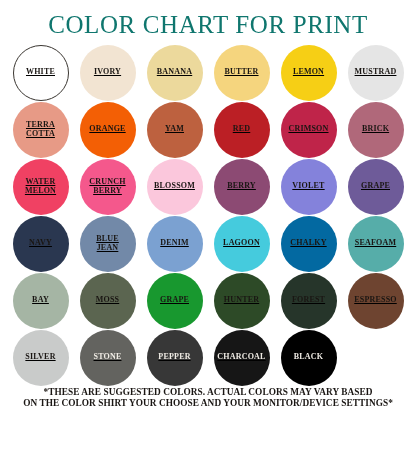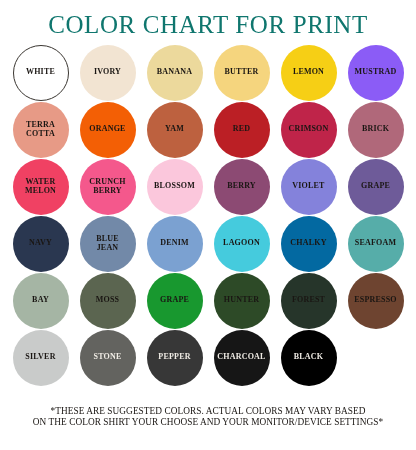--- a/index.html
+++ b/index.html
@@ -34,20 +34,21 @@
   }
   .grid {
     display: grid;
     grid-template-columns: repeat(6, 62px);
     grid-template-rows: repeat(6, 57px);
     column-gap: 5px;
     row-gap: 0px;
     justify-content: center;
     align-items: center;
     margin-top: 1px;
+    text-decoration: underline;
   }
   .cell {
     width: 62px;
     height: 57px;
     display: flex;
     align-items: center;
     justify-content: center;
   }
   .swatch {
     width: 56px;
@@ -63,25 +64,25 @@
     font-family: "Liberation Serif", serif;
     font-size: 8px;
     font-weight: 700;
     letter-spacing: 0.2px;
     line-height: 8.5px;
     text-align: center;
     padding: 0 1px;
     white-space: pre-line;
   }
   .footer {
-    margin-top: 20px;
+    margin-top: 1px;
     text-align: center;
     font-family: "Liberation Serif", serif;
     font-size: 9.3px;
-    font-weight: 400;
+    font-weight: 700;
     line-height: 11px;
     letter-spacing: 0.05px;
     color: #1a1613;
     width: 400px;
   }
   .footer-line {
     display: block;
     white-space: nowrap;
   }
 </style>
@@ -112,21 +113,21 @@
         <div class="swatch" style="background: rgb(245, 213, 126);">
           <div class="swatch-label" style="color: rgb(26, 22, 19);">BUTTER</div>
         </div>
       </div>
       <div class="cell">
         <div class="swatch" style="background: rgb(246, 207, 21);">
           <div class="swatch-label" style="color: rgb(26, 22, 19);">LEMON</div>
         </div>
       </div>
       <div class="cell">
-        <div class="swatch" style="background: #8b5cf6;">
+        <div class="swatch" style="background: #e5e5e5;">
           <div class="swatch-label" style="color: rgb(26, 22, 19);">MUSTRAD</div>
         </div>
       </div>
       <div class="cell">
         <div class="swatch" style="background: rgb(231, 154, 134);">
           <div class="swatch-label" style="color: rgb(26, 22, 19);">TERRA
 COTTA</div>
         </div>
       </div>
       <div class="cell">

